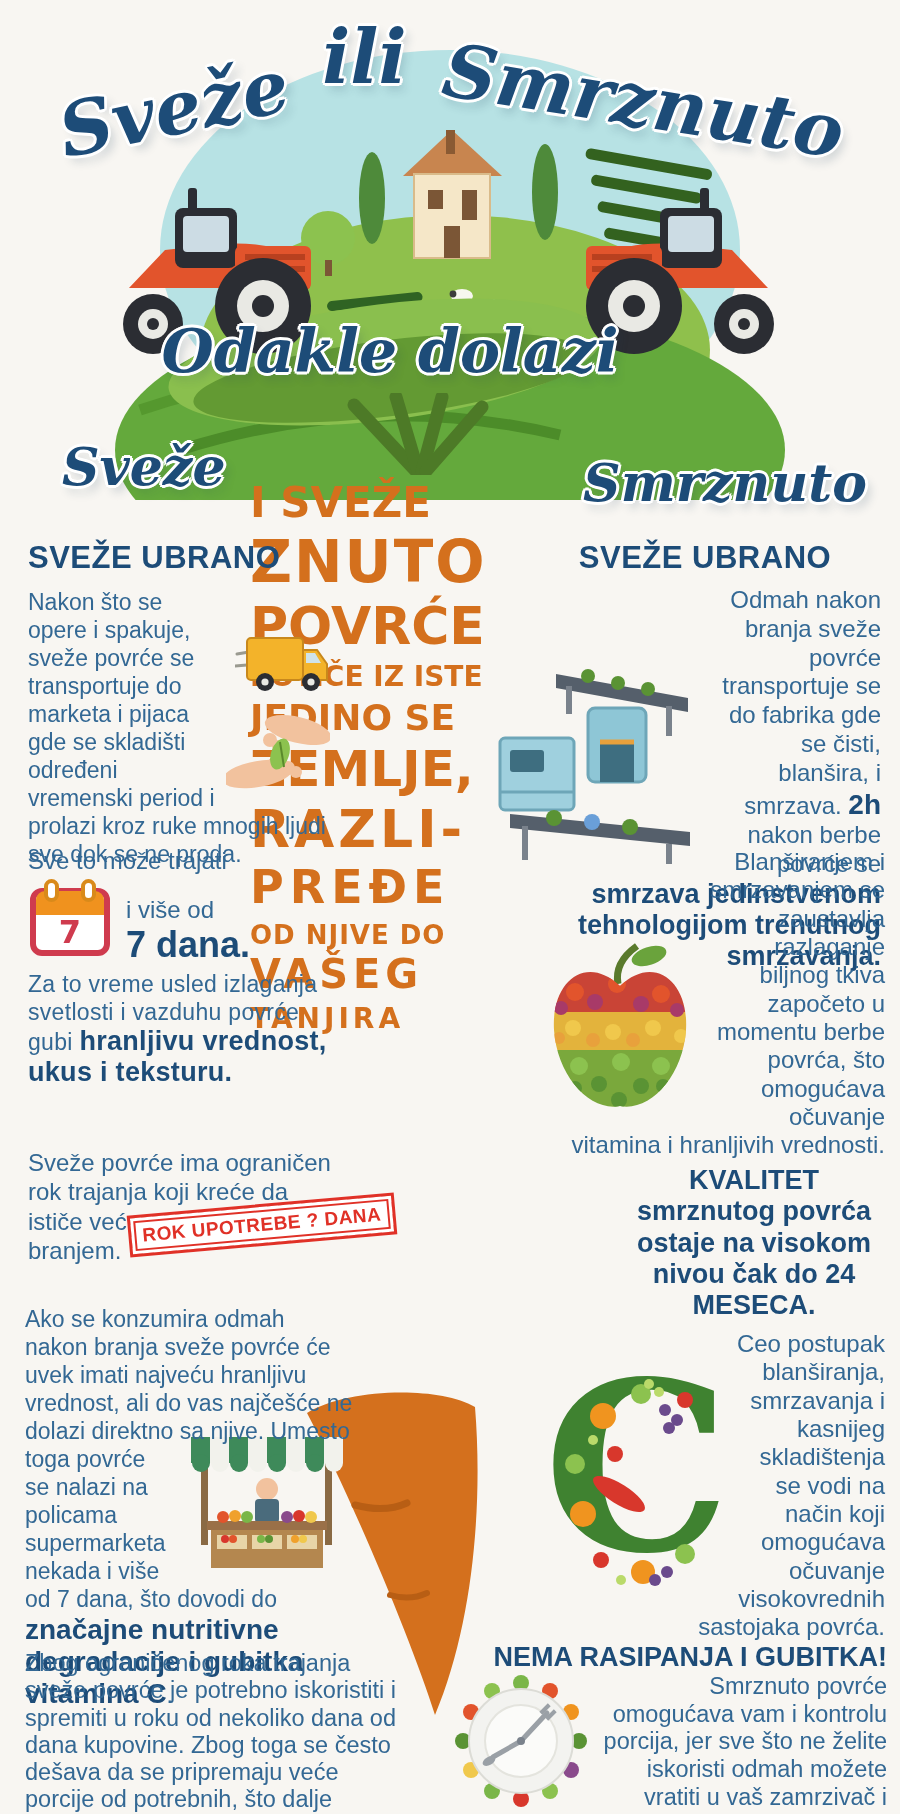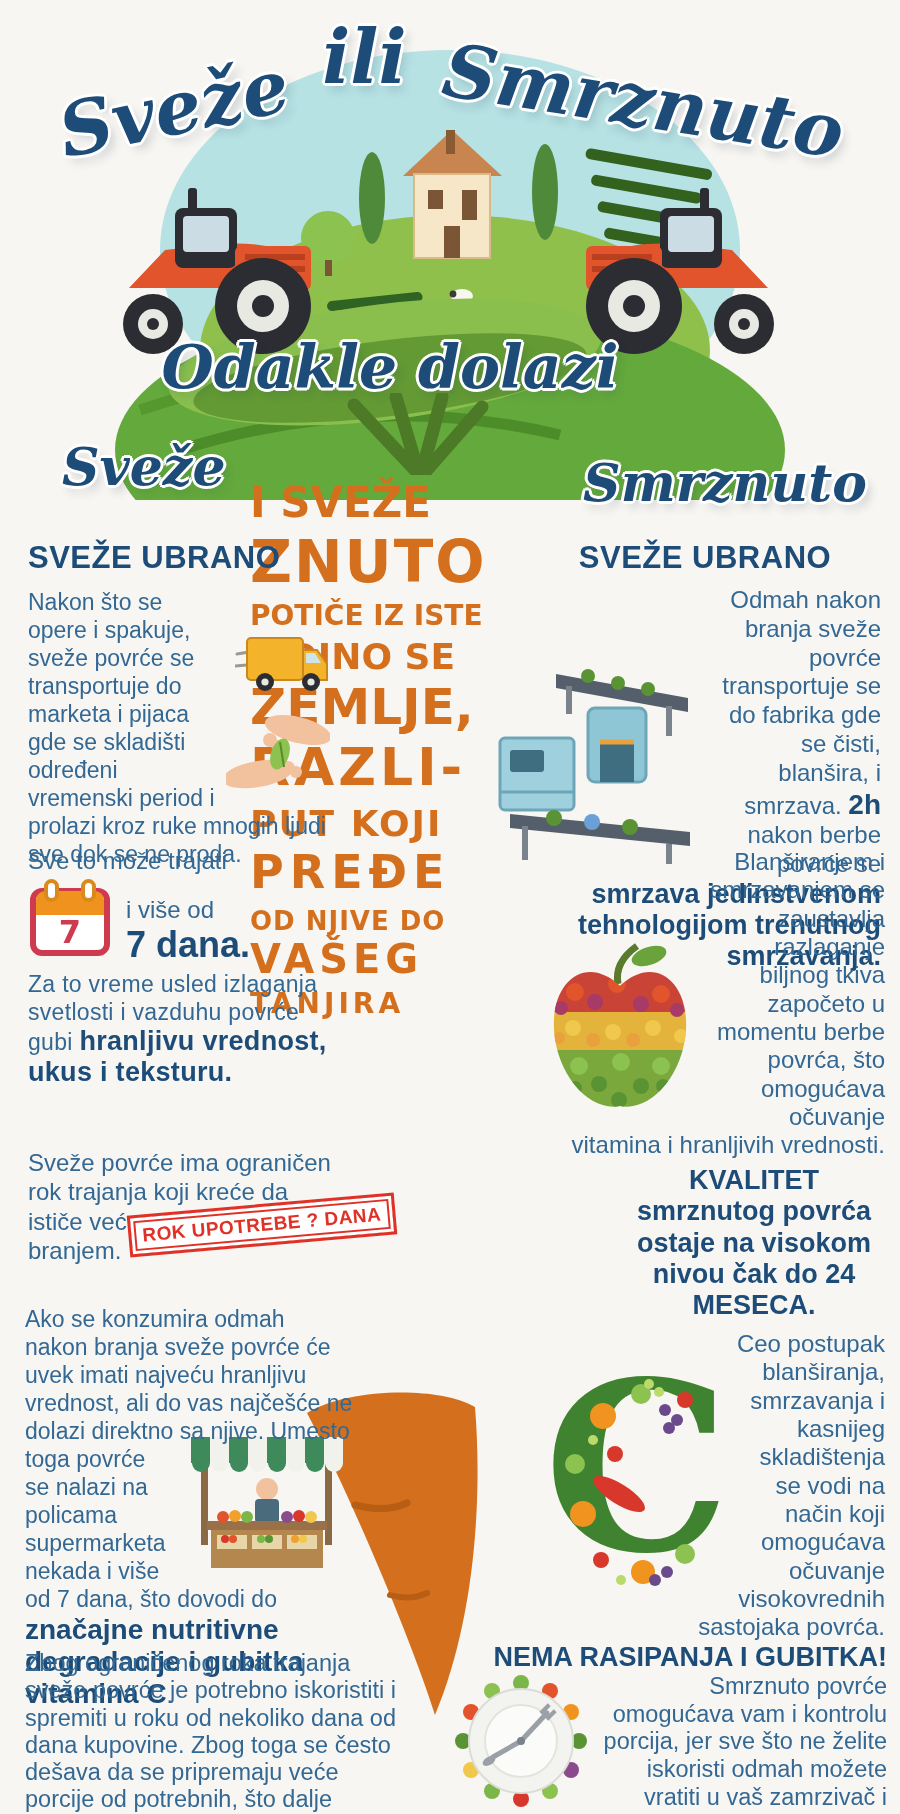--- a/index.html
+++ b/index.html
@@ -12,21 +12,21 @@
   .abs{position:absolute}
 
   
   .script{font-family:"DejaVu Serif",serif;font-style:italic;font-weight:bold;color:var(--navy);
     text-shadow:3px 0 0 #fff,-3px 0 0 #fff,0 3px 0 #fff,0 -3px 0 #fff,2px 2px 0 #fff,-2px -2px 0 #fff,2px -2px 0 #fff,-2px 2px 0 #fff,5px 7px 10px rgba(30,60,90,.18);}
   .main-title{top:30px;left:0;width:100%;text-align:center;font-size:74px;white-space:nowrap}
   .main-title .w{display:inline-block}
   .main-title .w1{transform:rotate(-12deg) translateY(36px)}
   .main-title .w2{transform:translateY(-16px);margin:0 14px}
   .main-title .w3{transform:rotate(9deg) translateY(28px)}
-  .sub-title{top:332px;left:0;width:780px;text-align:center;font-size:60px}
+  .sub-title{top:316px;left:0;width:780px;text-align:center;font-size:60px}
   .col-script{font-size:52px}
 
   
   .h-sec{font-size:31px;font-weight:bold;color:var(--navy);letter-spacing:.5px}
   .para{color:var(--blue);font-size:23px;line-height:1.22}
   .b{font-weight:bold;color:var(--navy)}
   .b-lg{font-weight:bold;color:var(--navy);font-size:27px;line-height:1.15}
   .right-al{text-align:right}
   .fl-l{float:left}
   .fl-r{float:right;clear:right}
@@ -139,25 +139,25 @@
       <line x1="78" y1="78" x2="16" y2="12"></line>
       <line x1="80" y1="78" x2="58" y2="4"></line>
       <line x1="84" y1="78" x2="104" y2="4"></line>
       <line x1="88" y1="78" x2="144" y2="14"></line>
     </g>
   </svg>
 
   <div class="abs carrot-text">
     <div class="cl cl1">I SVEŽE</div>
     <div class="cl cl3">ZNUTO</div>
+    <div class="cl cl4">POVRĆE</div>
     <div class="cl cl5">POTIČE IZ ISTE</div>
     <div class="cl cl7">JEDINO SE</div>
     <div class="cl cl6">ZEMLJE,</div>
     <div class="cl cl8">RAZLI-</div>
-    <div class="cl cl10">PUT KOJI</div>
     <div class="cl cl11">PREĐE</div>
     <div class="cl cl12">OD NJIVE DO</div>
     <div class="cl cl13">VAŠEG</div>
     <div class="cl cl14">TANJIRA</div>
   </div>
 
   <svg class="abs" style="top:1385px;left:295px" width="190" height="340" viewBox="0 0 190 340">
     <path d="M12,28 C50,4 142,0 180,22 C188,120 178,240 140,330 C118,260 60,120 12,28 Z" fill="#d4701d"></path>
     <path d="M60,120 Q90,128 112,118" stroke="#b85e14" stroke-width="7" fill="none" stroke-linecap="round"></path>
     <path d="M95,210 Q115,216 132,208" stroke="#b85e14" stroke-width="6" fill="none" stroke-linecap="round"></path>

